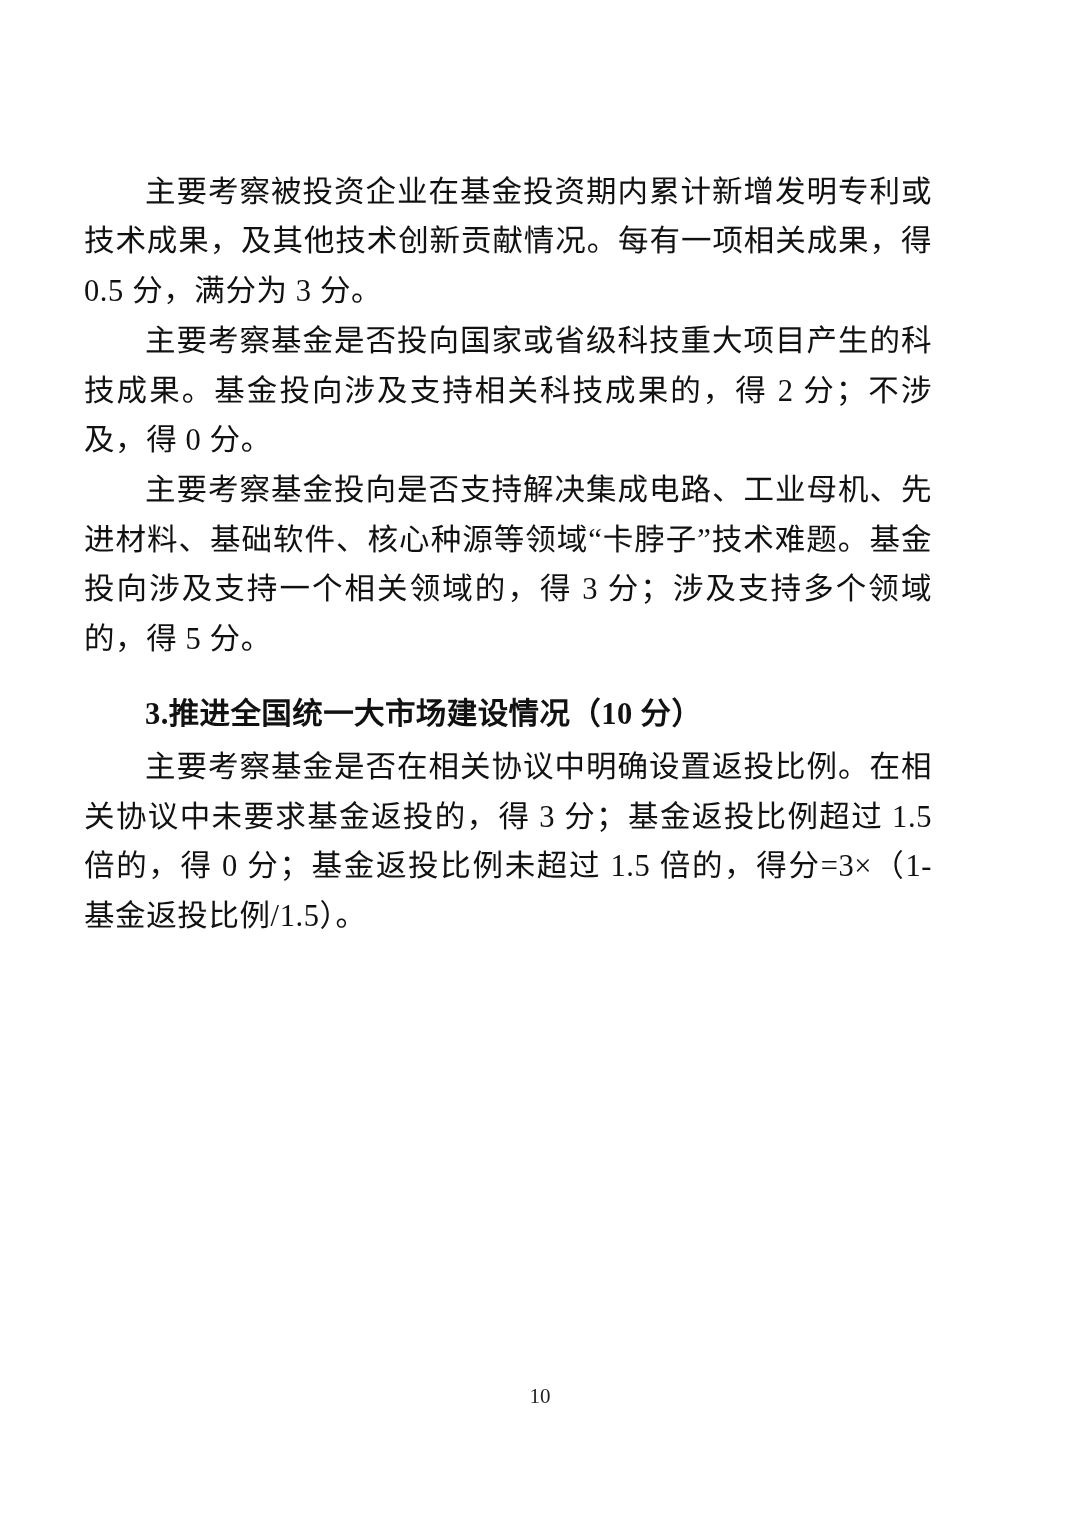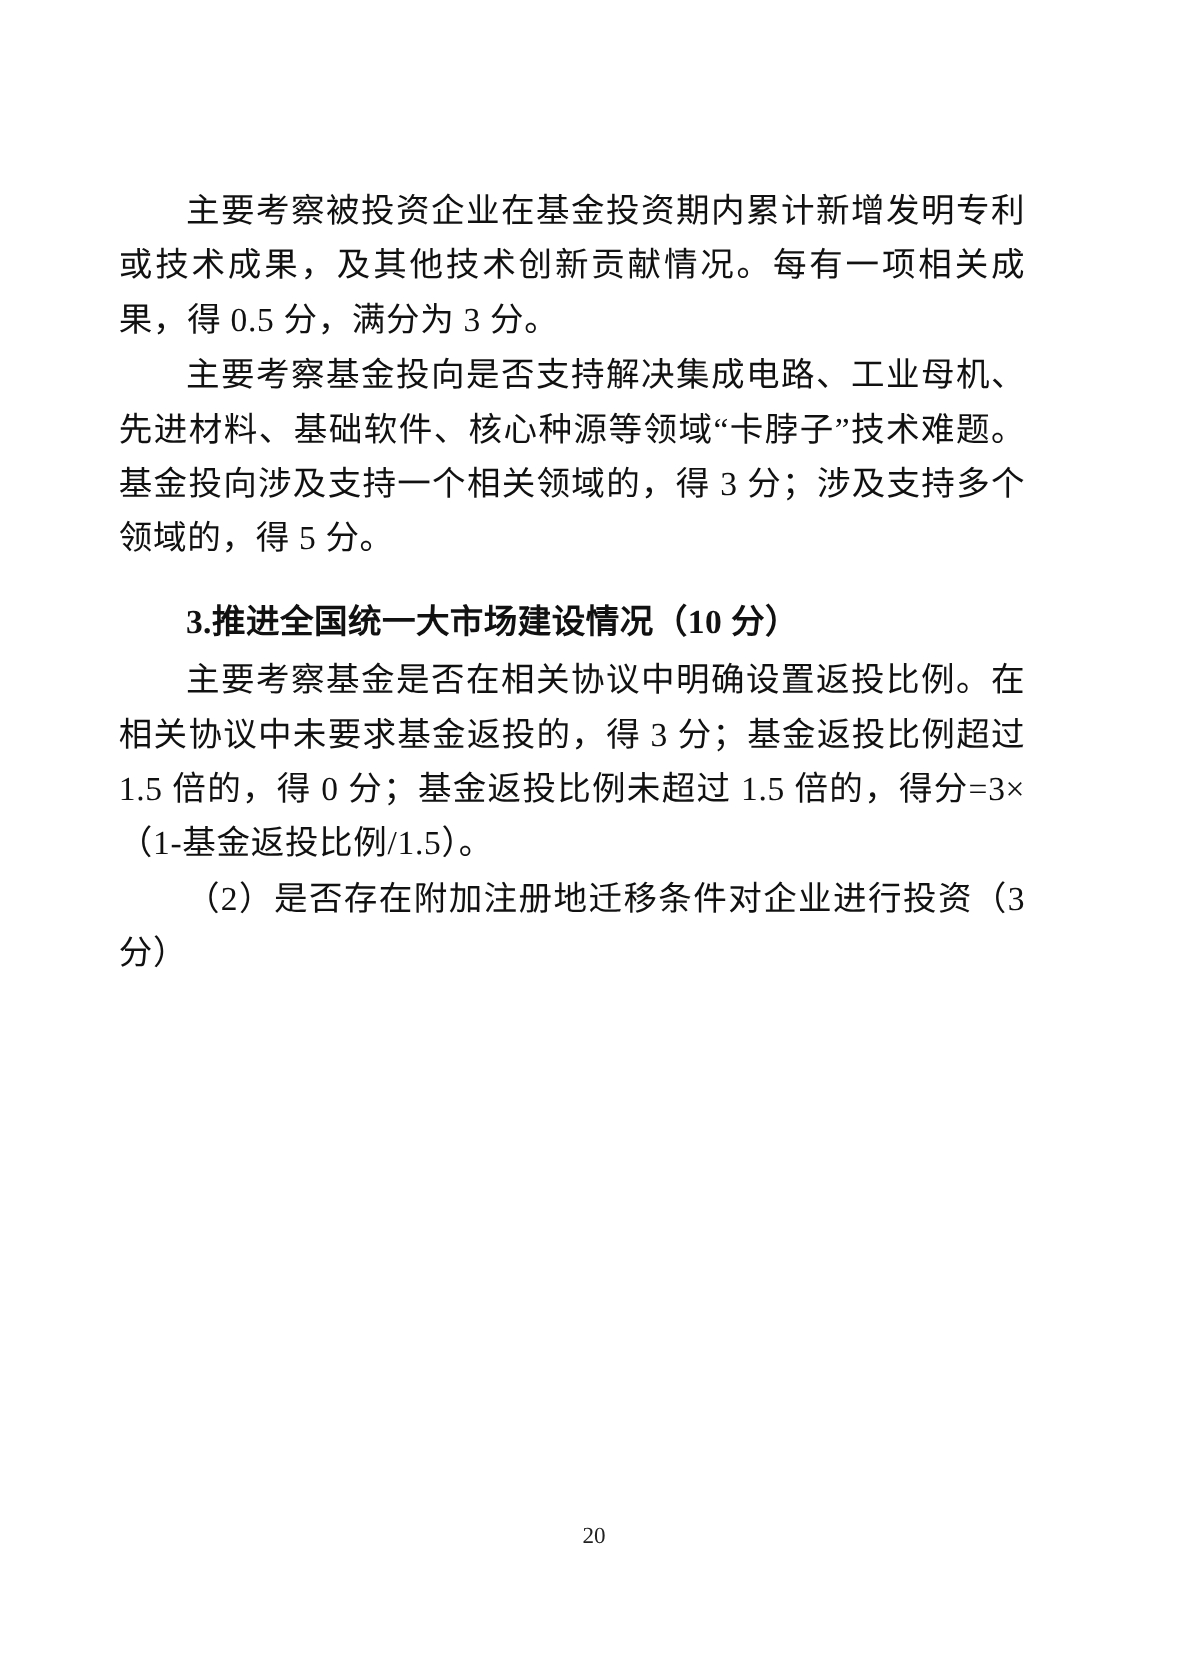--- a/index.html
+++ b/index.html
@@ -11,21 +11,21 @@
     width: 1080px;
     height: 1527px;
     font-family: "Liberation Serif", "DejaVu Serif", serif;
     color: #1a1a1a;
   }
   .page {
     position: relative;
     width: 1080px;
     height: 1527px;
     box-sizing: border-box;
-    padding: 168px 148px 0 108px;
+    padding: 168px 148px 0 84px;
     background: #ffffff;
   }
   .doc-body {
     font-size: 30.5px;
     line-height: 1.62;
     color: #111111;
     letter-spacing: 0.6px;
     text-align: justify;
     text-justify: inter-ideograph;
   }
@@ -52,28 +52,28 @@
 </style>
 </head>
 <body>
 
 <div class="page">
   <div class="doc-body">
 
     <p class="para">主要考察被投资企业在基金投资期内累计新增发明专利或技术成果，及其他技术创新贡献情况。每有一项相关成果，得 0.5 分，满分为 3 分。</p>
 
 
+    <p class="para">主要考察基金是否投向国家或省级科技重大项目产生的科技成果。基金投向涉及支持相关科技成果的，得 2 分；不涉及，得 0 分。</p>
 
 
     <p class="para">主要考察基金投向是否支持解决集成电路、工业母机、先进材料、基础软件、核心种源等领域“卡脖子”技术难题。基金投向涉及支持一个相关领域的，得 3 分；涉及支持多个领域的，得 5 分。</p>
 
     <p class="heading">3.推进全国统一大市场建设情况（10 分）</p>
 
 
     <p class="para">主要考察基金是否在相关协议中明确设置返投比例。在相关协议中未要求基金返投的，得 3 分；基金返投比例超过 1.5 倍的，得 0 分；基金返投比例未超过 1.5 倍的，得分=3×（1-基金返投比例/1.5）。</p>
 
-    <p class="para">（2）是否存在附加注册地迁移条件对企业进行投资（3 分）</p>
 
 
   </div>
 
-  <div class="page-number">20</div>
+  <div class="page-number">10</div>
 </div>
 
 </body></html>

